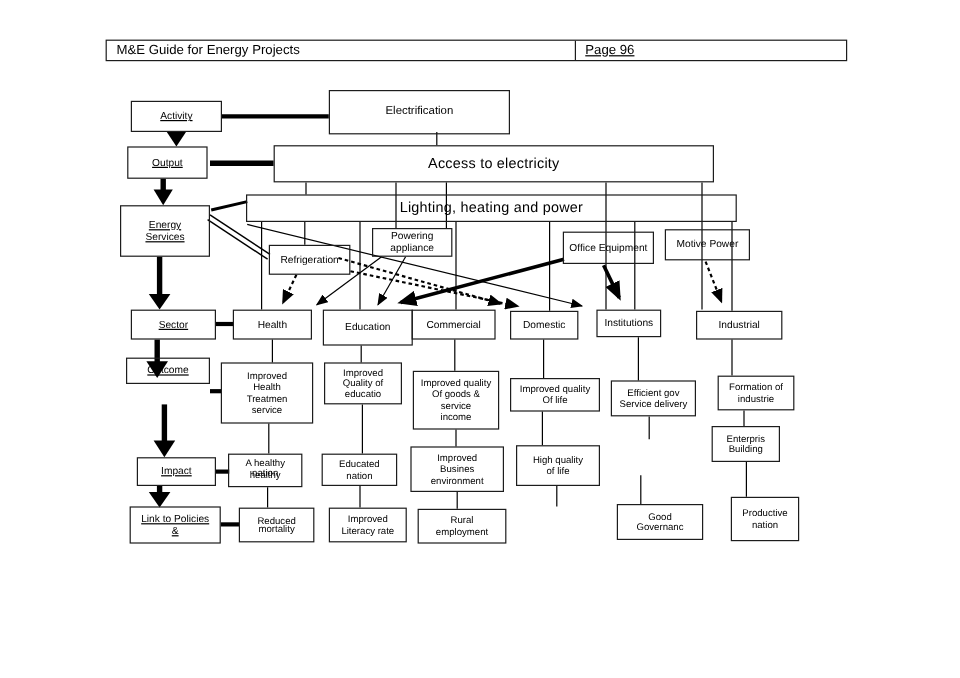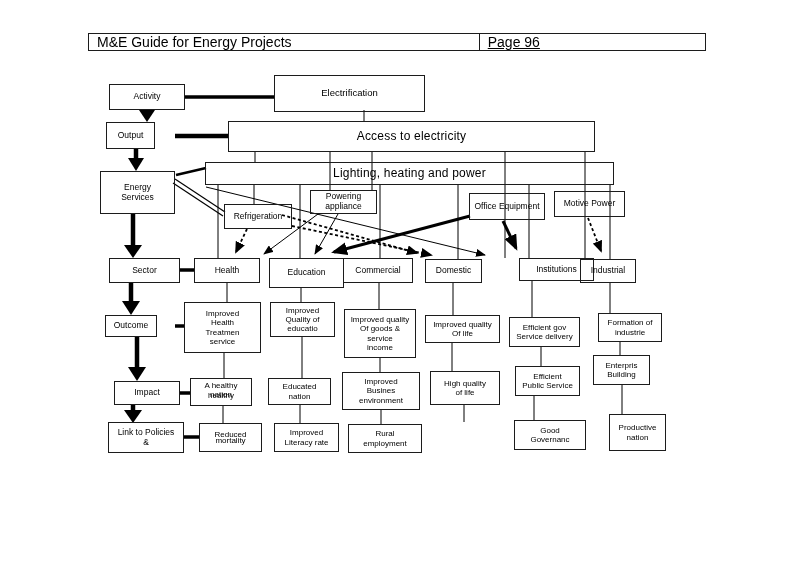--- a/index.html
+++ b/index.html
@@ -7,27 +7,27 @@
     position:relative; width:800px; height:565px; background:#ffffff;
     font-family:"Liberation Sans", sans-serif; color:#000;
     outline:1px solid #d8d8d8; overflow:hidden;
   }
   #wires { position:absolute; left:0; top:0; width:800px; height:565px; }
   .box {
     position:absolute; box-sizing:border-box; border:1px solid #1c1c1c;
     display:flex; flex-direction:column; align-items:center; justify-content:center;
     text-align:center; font-size:8px; line-height:1.15; background:transparent;
   }
-  .stage { border-width:1.5px; font-size:8.5px; }
+  .stage { border-width:1.5px; font-size:8.5px;text-decoration:underline; }
   .svc, .sec { font-size:8.5px; }
   .big { font-size:12px; letter-spacing:.2px; }
   .mid { font-size:9.5px; }
   .hdr {
     position:absolute; left:88px; top:33px; width:618px; height:18px;
-    box-sizing:border-box; border:1px solid #1c1c1c; display:flex; font-size:14px;
+    box-sizing:border-box; border:1px solid #1c1c1c; display:flex; font-size:11px;
   }
   .hdr-cell { box-sizing:border-box; display:flex; align-items:center; padding-left:8px; }
   .hdr-left  { width:392px; border-right:1px solid #1c1c1c; }
   .hdr-right { width:226px;text-decoration:underline; }
   .ovwrap { position:relative; width:100%; height:13px; }
   .ovwrap span { position:absolute; left:0; right:0; text-align:center; }
   .stack { position:relative; width:100%; height:100%; }
   .stack span { position:absolute; left:0; right:0; text-align:center; }
 </style>
 </head>
@@ -132,61 +132,60 @@
 
     <g stroke="#000" stroke-width="1.8" stroke-dasharray="3 2.5">
       <line x1="247" y1="229" x2="236" y2="252" marker-end="url(#aM)"></line>
       <line x1="282" y1="215" x2="417" y2="253" marker-end="url(#aM)"></line>
       <line x1="292" y1="226" x2="431" y2="255" marker-end="url(#aM)"></line>
       <line x1="588" y1="218" x2="601" y2="251" marker-end="url(#aM)"></line>
     </g>
   </svg>
 
   <div class="box stage" style="left:109px;top:84px;width:76px;height:26px">Activity</div>
-  <div class="box stage" style="left:106px;top:122px;width:49px;height:27px">Output</div>
+  <div class="box stage" style="left:106px;top:122px;width:67px;height:27px">Output</div>
   <div class="box stage" style="left:100px;top:171px;width:75px;height:43px">Energy<br>Services</div>
   <div class="box stage" style="left:109px;top:258px;width:71px;height:25px">Sector</div>
-  <div class="box stage" style="left:105px;top:315px;width:52px;height:22px">Outcome</div>
+  <div class="box stage" style="left:105px;top:298px;width:70px;height:22px">Outcome</div>
   <div class="box stage" style="left:114px;top:381px;width:66px;height:24px">Impact</div>
   <div class="box stage" style="left:108px;top:422px;width:76px;height:31px">Link to Policies<br>&amp;</div>
 
   <div class="box mid" style="left:274px;top:75px;width:151px;height:37px">Electrification</div>
   <div class="box big" style="left:228px;top:121px;width:367px;height:31px">Access to electricity</div>
   <div class="box big" style="left:205px;top:162px;width:409px;height:23px">Lighting, heating and power</div>
 
   <div class="box svc" style="left:224px;top:204px;width:68px;height:25px">Refrigeration</div>
   <div class="box svc" style="left:310px;top:190px;width:67px;height:24px">Powering<br>appliance</div>
   <div class="box svc" style="left:469px;top:193px;width:76px;height:27px">Office Equipment</div>
   <div class="box svc" style="left:554px;top:191px;width:71px;height:26px">Motive Power</div>
 
   <div class="box sec" style="left:194px;top:258px;width:66px;height:25px">Health</div>
   <div class="box sec" style="left:269px;top:258px;width:75px;height:30px">Education</div>
   <div class="box sec" style="left:343px;top:258px;width:70px;height:25px">Commercial</div>
   <div class="box sec" style="left:425px;top:259px;width:57px;height:24px">Domestic</div>
-  <div class="box sec" style="left:519px;top:258px;width:75px;height:23px">Institutions</div>
-  <div class="box sec" style="left:580px;top:259px;width:56px;height:24px">Industrial</div>
+  <div class="box sec" style="left:497px;top:258px;width:54px;height:23px">Institutions</div>
+  <div class="box sec" style="left:580px;top:259px;width:72px;height:24px">Industrial</div>
 
   <div class="box" style="left:184px;top:302px;width:77px;height:51px">Improved<br>Health<br>Treatmen<br>service</div>
   <div class="box" style="left:270px;top:302px;width:65px;height:35px">Improved<br>Quality of<br>educatio</div>
   <div class="box" style="left:344px;top:309px;width:72px;height:49px">Improved quality<br>Of goods &amp;<br>service<br>income</div>
   <div class="box" style="left:425px;top:315px;width:75px;height:28px">Improved quality<br>Of life</div>
   <div class="box" style="left:598px;top:313px;width:64px;height:29px">Formation of<br>industrie</div>
   <div class="box" style="left:509px;top:317px;width:71px;height:30px">Efficient gov<br>Service delivery</div>
 
   <div class="box" style="left:190px;top:378px;width:62px;height:28px">
     <span>A healthy</span>
     <span class="ovwrap">
       <span>nation</span>
       <span style="top:1px">healthy</span>
     </span>
   </div>
   <div class="box" style="left:268px;top:378px;width:63px;height:27px">Educated<br>nation</div>
   <div class="box" style="left:342px;top:372px;width:78px;height:38px">Improved<br>Busines<br>environment</div>
   <div class="box" style="left:430px;top:371px;width:70px;height:34px">High quality<br>of life</div>
-  <div class="box" style="left:515px;top:366px;width:65px;height:30px">Efficient<br>Public Service</div>
   <div class="box" style="left:593px;top:355px;width:57px;height:30px">Enterpris<br>Building</div>
 
   <div class="box" style="left:199px;top:423px;width:63px;height:29px">
     <span class="stack">
       <span style="top:6px">Reduced</span>
       <span style="top:12px">mortality</span>
     </span>
   </div>
   <div class="box" style="left:274px;top:423px;width:65px;height:29px">Improved<br>Literacy rate</div>
   <div class="box" style="left:348px;top:424px;width:74px;height:29px">Rural<br>employment</div>

